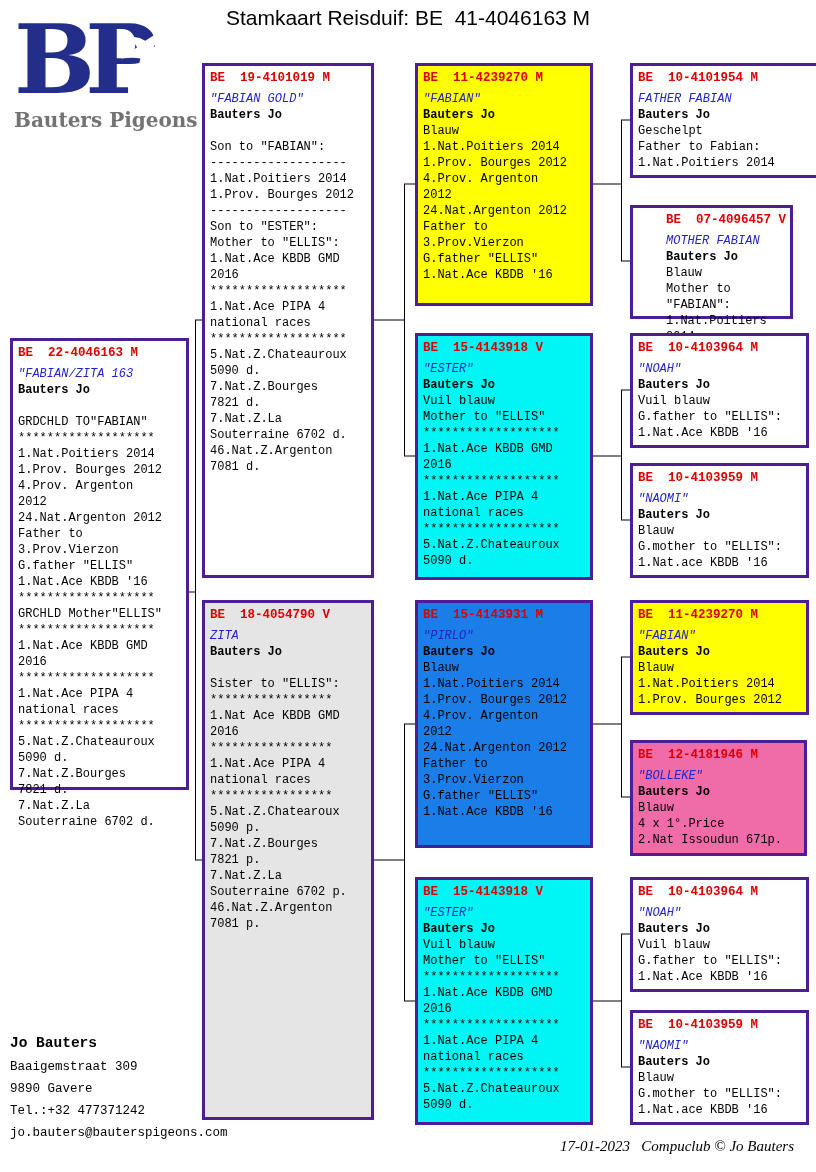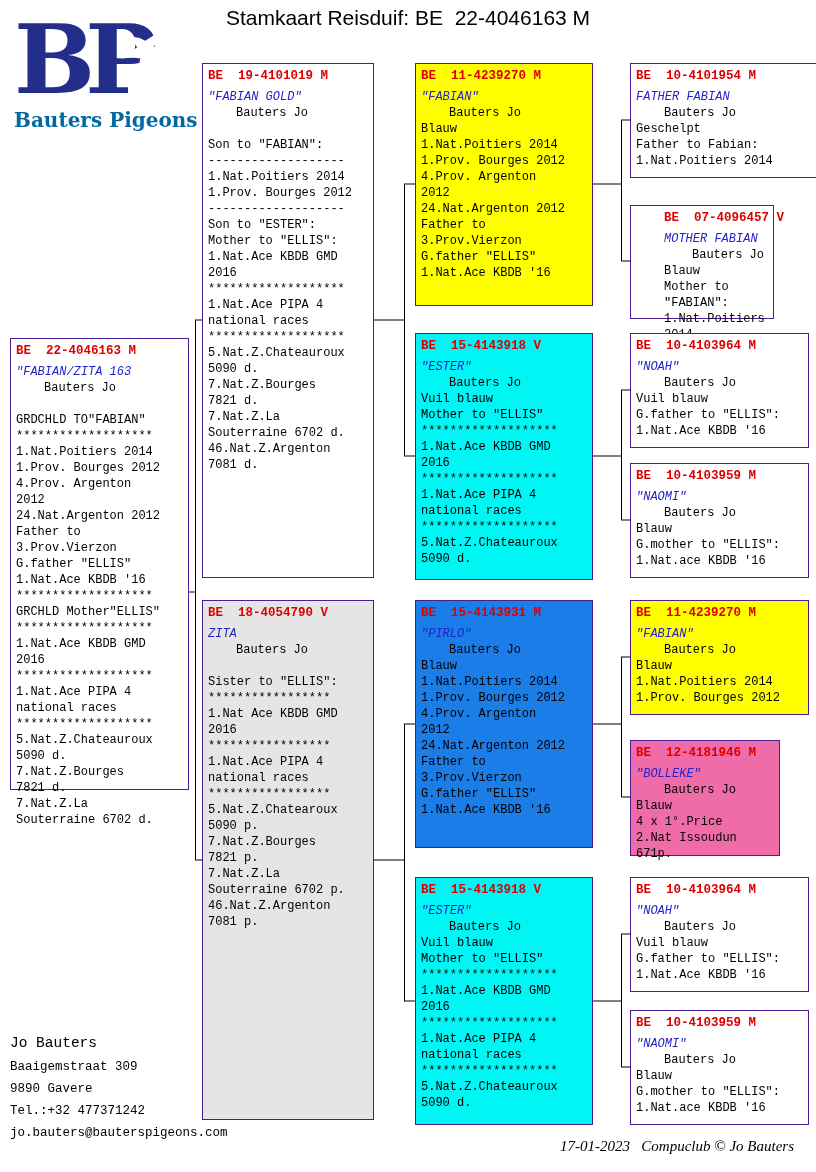--- a/index.html
+++ b/index.html
@@ -9,62 +9,62 @@
   
   #title{position:absolute;left:0;right:0;top:6px;text-align:center;
          font-family:"Liberation Sans","DejaVu Sans",sans-serif;
          font-size:21px;white-space:pre;color:#000;}
 
   
   #logo{position:absolute;left:14px;top:14px;width:190px;height:125px;}
   #logo-bp{font-family:"DejaVu Serif","Liberation Serif",serif;font-weight:900;
            font-size:96px;line-height:92px;color:#232e8a;letter-spacing:-10px;}
   #logo-text{font-family:"DejaVu Serif","Liberation Serif",serif;font-weight:bold;
-             font-size:20px;color:#0369a1;margin-top:2px;letter-spacing:0px;}
+             font-size:20px;color:#737373;margin-top:2px;letter-spacing:0px;}
   #logo-bird{position:absolute;left:102px;top:12px;width:52px;height:52px;}
 
   
-  .box{position:absolute;border:1px solid #4c1d95;background:#fff;box-sizing:border-box;
+  .box{position:absolute;border:3px solid #4c1d95;background:#fff;box-sizing:border-box;
        padding:3px 5px;font-size:12px;line-height:16px;}
   .ring{color:#dd0000;font-weight:bold;white-space:pre;font-size:12.5px;line-height:18px;}
   .pname{color:#2323cc;font-style:italic;white-space:pre;margin-top:4px;line-height:16px;}
-  .owner{font-weight:normal;line-height:16px;margin-left:28px;}
+  .owner{font-weight:bold;line-height:16px;}
   .bodytxt{white-space:pre-wrap;line-height:16px;}
 
   #box-subject{left:10px;top:338px;width:179px;height:452px;}
   #box-sire{left:202px;top:63px;width:172px;height:515px;}
   #box-dam{left:202px;top:600px;width:172px;height:520px;}
   #box-g1{left:415px;top:63px;width:178px;height:243px;}
   #box-g2{left:415px;top:333px;width:178px;height:247px;}
   #box-g3{left:415px;top:600px;width:178px;height:248px;}
   #box-g4{left:415px;top:877px;width:178px;height:248px;}
   #box-gg1{left:630px;top:63px;width:200px;height:115px;}
-  #box-gg2{left:630px;top:205px;width:144px;height:114px;padding-left:33px;}
+  #box-gg2{left:630px;top:205px;width:163px;height:114px;padding-left:33px;}
   #box-gg3{left:630px;top:333px;width:179px;height:115px;}
   #box-gg4{left:630px;top:463px;width:179px;height:115px;}
   #box-gg5{left:630px;top:600px;width:179px;height:115px;}
-  #box-gg6{left:630px;top:740px;width:150px;height:116px;}
+  #box-gg6{left:630px;top:740px;width:177px;height:116px;}
   #box-gg7{left:630px;top:877px;width:179px;height:115px;}
   #box-gg8{left:630px;top:1010px;width:179px;height:115px;}
 
   
   #lines{position:absolute;left:0;top:0;width:816px;height:1172px;pointer-events:none;}
 
   
   #contact{position:absolute;left:10px;top:1030px;font-size:12.5px;line-height:22px;}
-  #contact .cname{font-size:14.5px;font-weight:normal;line-height:26px;}
+  #contact .cname{font-size:14.5px;font-weight:bold;line-height:26px;}
   #email{position:absolute;left:10px;top:1126px;font-size:12.5px;}
   #footer{position:absolute;right:22px;top:1138px;font-size:15px;font-style:italic;white-space:pre;font-family:Liberation Serif, serif;}
 </style>
 </head>
 <body>
 
 <div id="page">
 
-  <div id="title">Stamkaart Reisduif: BE  22-4046163 M</div>
+  <div id="title">Stamkaart Reisduif: BE  41-4046163 M</div>
 
   <div id="logo">
     <div id="logo-bp">BP</div>
     <svg id="logo-bird" viewBox="0 0 32 32">
       <path fill="#ffffff" d="M29 2 L18 9 Q12 5 6 8 Q11 9 13 13 L3 20 Q11 19 15 20 Q13 26 17 30 Q18 24 21 20 Q27 18 29 11 L23 13 Q27 7 29 2 Z"></path>
     </svg>
     <div id="logo-text">Bauters Pigeons</div>
   </div>
 
   <svg id="lines" width="816" height="1172" viewBox="0 0 816 1172">

